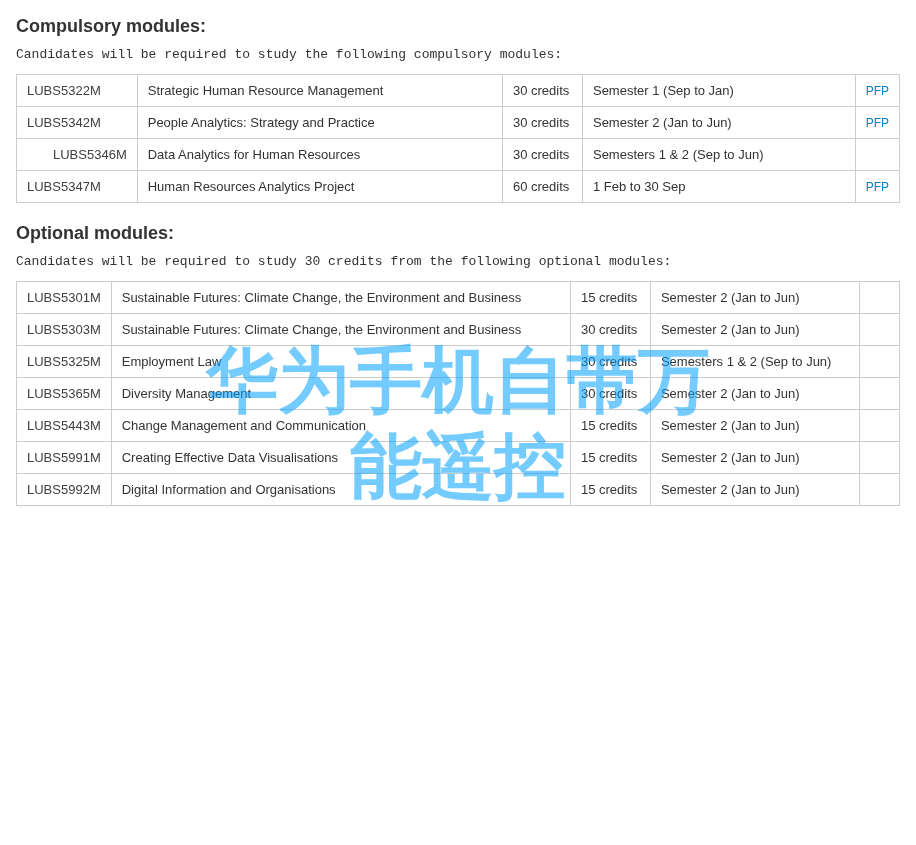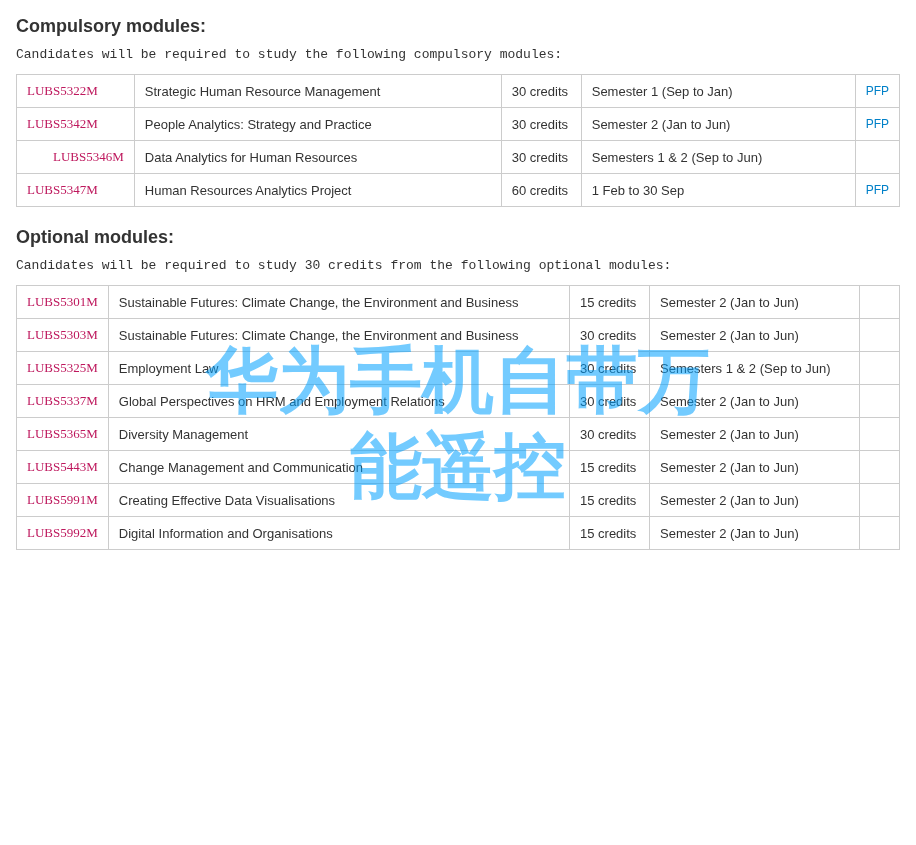--- a/index.html
+++ b/index.html
@@ -30,24 +30,23 @@
       border-collapse: collapse;
       margin-bottom: 20px;
     }
     td {
       border: 1px solid #ccc;
       padding: 8px 10px;
       vertical-align: middle;
       font-size: 13px;
     }
     .module-code {
-      color: #be185d;
+      color: #404040;
       text-decoration: none;
       white-space: nowrap;
-      font-family: Liberation Serif, serif;
     }
     .credits-cell {
       white-space: nowrap;
       color: #333;
     }
     .semester-cell {
       white-space: normal;
       color: #333;
       min-width: 110px;
     }
@@ -140,27 +139,20 @@
           <td class="pfp-cell" style="width: 40px;"></td>
         </tr>
         <tr>
           <td style="width: 90px;"><a href="#" class="module-code">LUBS5325M</a></td>
           <td>Employment Law</td>
           <td class="credits-cell" style="width: 80px;">30 credits</td>
           <td class="semester-cell">Semesters 1 &amp; 2 (Sep to Jun)</td>
           <td class="pfp-cell" style="width: 40px;"></td>
         </tr>
         <tr>
-          <td style="width: 90px;"><a href="#" class="module-code">LUBS5337M</a></td>
-          <td>Global Perspectives on HRM and Employment Relations</td>
-          <td class="credits-cell" style="width: 80px;">30 credits</td>
-          <td class="semester-cell">Semester 2 (Jan to Jun)</td>
-          <td class="pfp-cell" style="width: 40px;"></td>
-        </tr>
-        <tr>
           <td style="width: 90px;"><a href="#" class="module-code">LUBS5365M</a></td>
           <td>Diversity Management</td>
           <td class="credits-cell" style="width: 80px;">30 credits</td>
           <td class="semester-cell">Semester 2 (Jan to Jun)</td>
           <td class="pfp-cell" style="width: 40px;"></td>
         </tr>
         <tr>
           <td style="width: 90px;"><a href="#" class="module-code">LUBS5443M</a></td>
           <td>Change Management and Communication</td>
           <td class="credits-cell" style="width: 80px;">15 credits</td>

